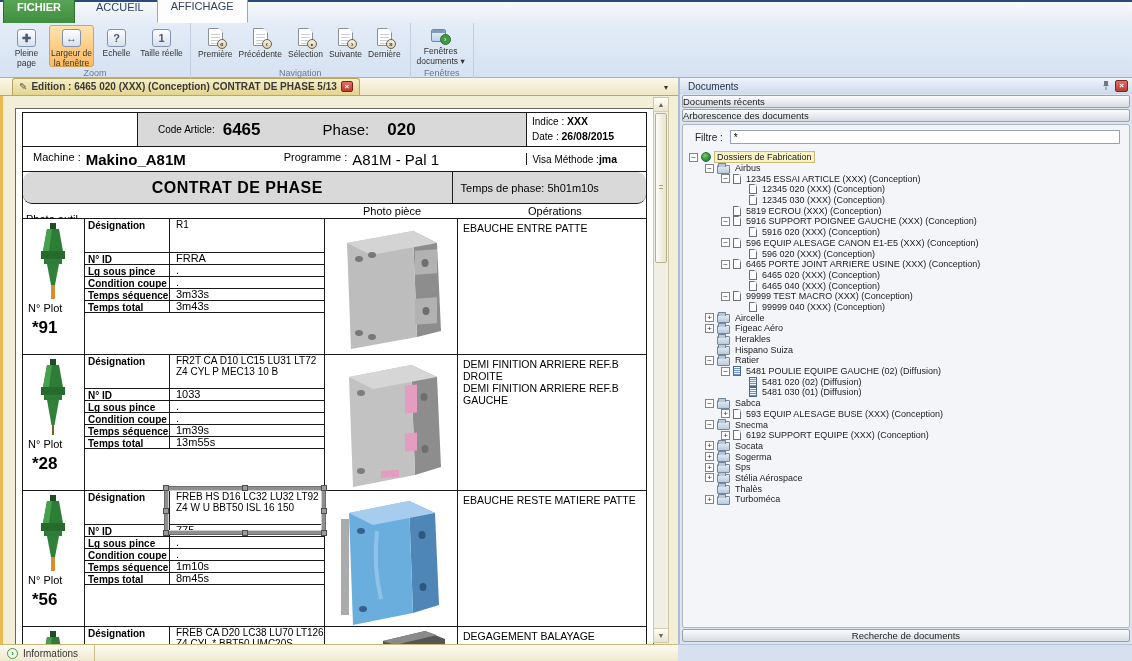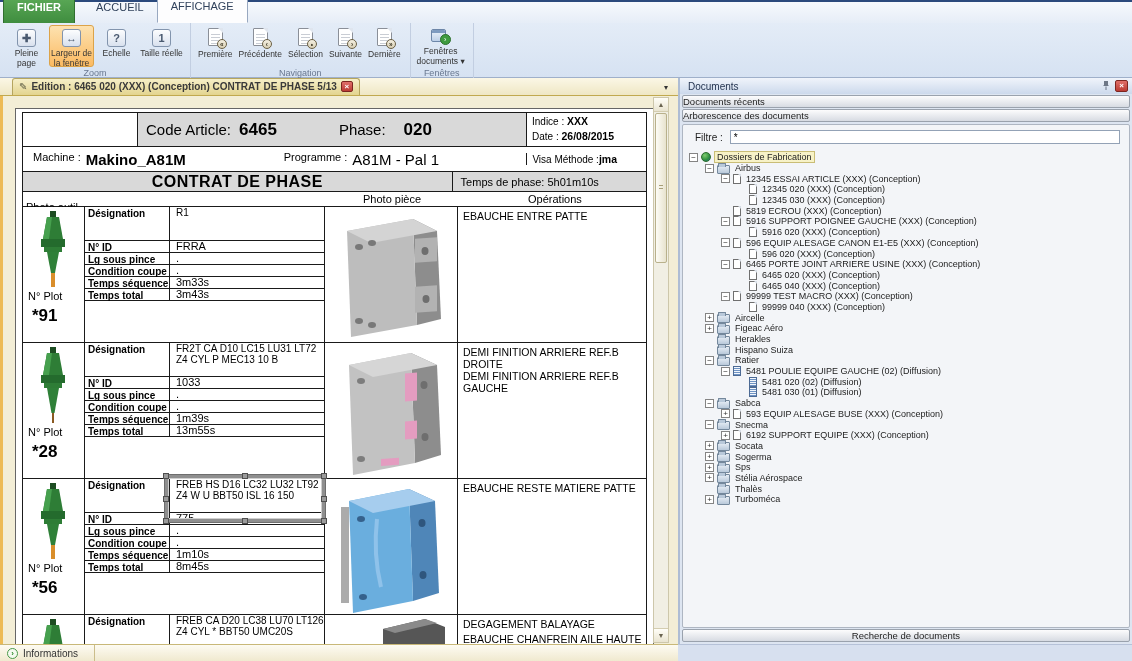--- a/index.html
+++ b/index.html
@@ -48,35 +48,35 @@
   .page { position:absolute; left:12px; top:12px; width:639px; height:700px; background:#fff; border:1px solid #666; padding:3px 0 0 6px; }
   .hdr { width:625px; border:1px solid #1a1a1a; }
   .hrow { display:flex; border-bottom:1px solid #1a1a1a; position:relative; }
   .hrow:last-child { border-bottom:none; }
   .cell { position:relative; }
   .bl { border-left:1px solid #1a1a1a; }
   .gray { background:#d9d9d9; }
   .hrowA { height:34px; }
   .c-logo { width:114px; }
   .c-code { width:389px; display:flex; align-items:center; border-left:1px solid #1a1a1a; }
-  .ca-label { font-size:15px; margin-left:8px; }
+  .ca-label { font-size:10px; margin-left:20px; }
   .ca-val { font-size:17px; font-weight:bold; margin-left:8px; }
   .ph-label { font-size:15px; margin-left:62px; }
   .ph-val { font-size:17px; font-weight:bold; margin-left:18px; }
   .c-indice { width:120px; padding:2px 0 0 5px; font-size:10px; }
   .c-indice div { margin-bottom:3px; }
   .hval { font-weight:bold; font-size:10.5px; }
   .hrowB { height:25px; align-items:center; }
   .c-machine { width:505px; display:flex; }
   .m-label { font-size:11px; margin-left:10px; }
   .m-val { font-size:15px; font-weight:bold; margin-left:5px; }
   .p-label { font-size:11px; margin-left:98px; }
   .p-val { font-size:15px; font-weight:normal; margin-left:5px; }
   .c-visa { width:120px; padding-left:5px; font-size:10px; display:flex; align-items:center; }
-  .hrowC { height:20px; }
+  .hrowC { height:32px;border-radius:9px; }
   .c-cdp { width:430px; display:flex; align-items:center; justify-content:center; font-size:16px; font-weight:bold; letter-spacing:0.5px; }
   .c-temps { width:195px; font-size:11px; display:flex; align-items:center; padding-left:8px; }
   .hrowD { height:14px; background:#fff; }
   .d-outil { position:absolute; left:3px; top:9px; font-size:11px; }
   .d-piece { position:absolute; left:340px; top:1px; font-size:11px; }
   .d-ops  { position:absolute; left:505px; top:1px; font-size:11px; }
 
   
   .trow { width:625px; height:136px; border:1px solid #1a1a1a; border-top:none; display:flex; position:relative; background:#fff; }
   .tool-cell { width:62px; border-right:1px solid #1a1a1a; position:relative; flex:none; }

